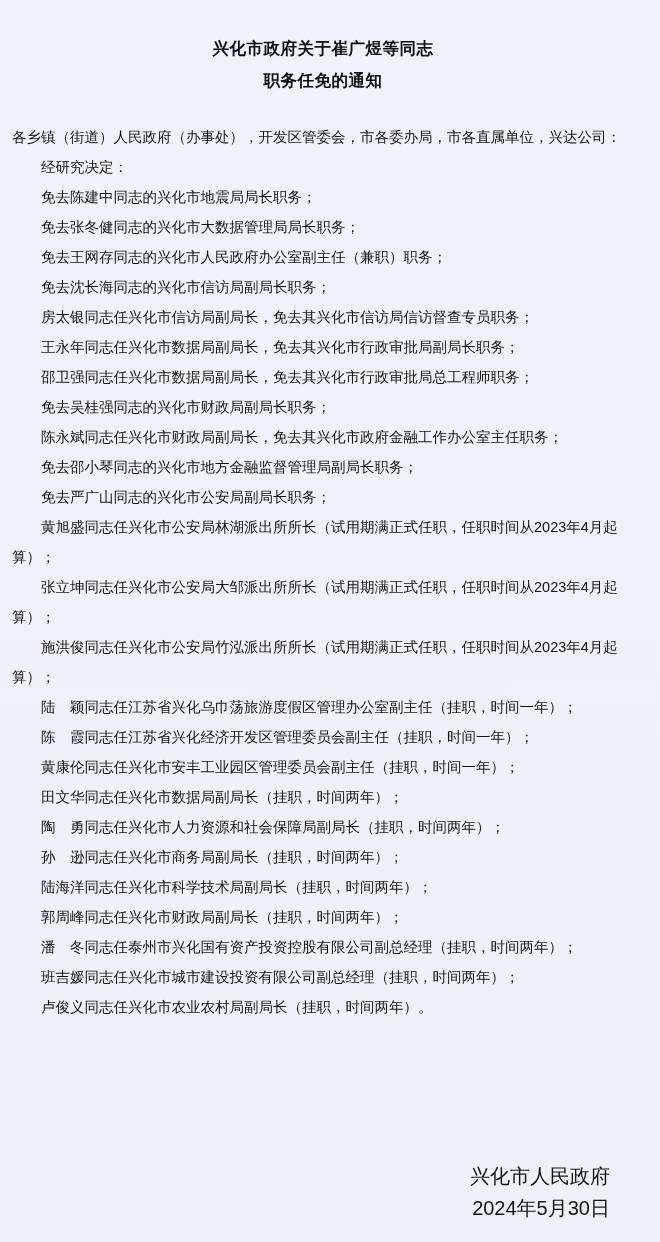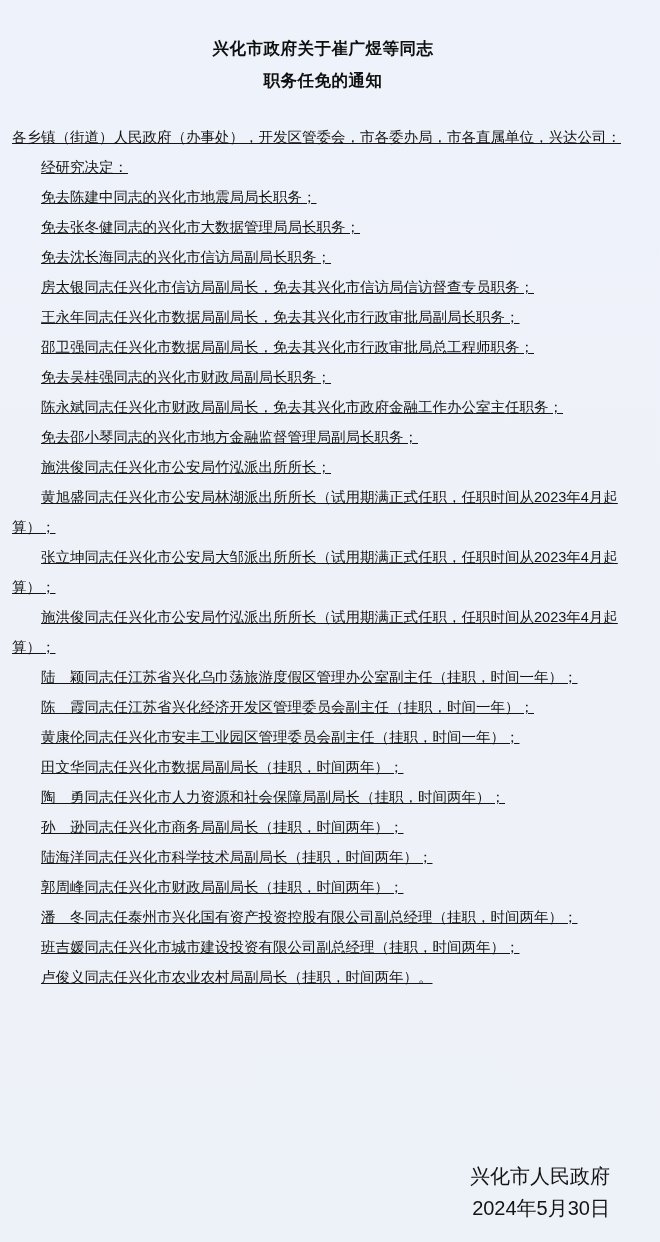--- a/index.html
+++ b/index.html
@@ -32,21 +32,20 @@
     font-size: 16.5px;
     font-weight: bold;
     letter-spacing: 0.5px;
     line-height: 32px;
     color: #0f0f0f;
   }
   .body-block {
     font-size: 14.5px;
     line-height: 30px;
     color: #141414;
-    text-decoration: underline;
   }
   p.para {
     margin: 0;
     text-indent: 0;
   }
   p.indent {
     margin: 0;
     text-indent: 2em;
   }
   .sign-block {
@@ -70,28 +69,29 @@
     <div class="title-line">兴化市政府关于崔广煜等同志</div>
     <div class="title-line">职务任免的通知</div>
   </div>
 
   <div class="body-block">
     <p class="para">各乡镇（街道）人民政府（办事处），开发区管委会，市各委办局，市各直属单位，兴达公司：</p>
     <p class="indent">经研究决定：</p>
 
     <p class="indent">免去陈建中同志的兴化市地震局局长职务；</p>
     <p class="indent">免去张冬健同志的兴化市大数据管理局局长职务；</p>
+    <p class="indent">免去王网存同志的兴化市人民政府办公室副主任（兼职）职务；</p>
     <p class="indent">免去沈长海同志的兴化市信访局副局长职务；</p>
     <p class="indent">房太银同志任兴化市信访局副局长，免去其兴化市信访局信访督查专员职务；</p>
     <p class="indent">王永年同志任兴化市数据局副局长，免去其兴化市行政审批局副局长职务；</p>
     <p class="indent">邵卫强同志任兴化市数据局副局长，免去其兴化市行政审批局总工程师职务；</p>
     <p class="indent">免去吴桂强同志的兴化市财政局副局长职务；</p>
     <p class="indent">陈永斌同志任兴化市财政局副局长，免去其兴化市政府金融工作办公室主任职务；</p>
     <p class="indent">免去邵小琴同志的兴化市地方金融监督管理局副局长职务；</p>
-    <p class="indent">施洪俊同志任兴化市公安局竹泓派出所所长；</p>
+    <p class="indent">免去严广山同志的兴化市公安局副局长职务；</p>
     <p class="indent">黄旭盛同志任兴化市公安局林湖派出所所长（试用期满正式任职，任职时间从2023年4月起算）；</p>
     <p class="indent">张立坤同志任兴化市公安局大邹派出所所长（试用期满正式任职，任职时间从2023年4月起算）；</p>
     <p class="indent">施洪俊同志任兴化市公安局竹泓派出所所长（试用期满正式任职，任职时间从2023年4月起算）；</p>
     <p class="indent">陆　颖同志任江苏省兴化乌巾荡旅游度假区管理办公室副主任（挂职，时间一年）；</p>
     <p class="indent">陈　霞同志任江苏省兴化经济开发区管理委员会副主任（挂职，时间一年）；</p>
     <p class="indent">黄康伦同志任兴化市安丰工业园区管理委员会副主任（挂职，时间一年）；</p>
     <p class="indent">田文华同志任兴化市数据局副局长（挂职，时间两年）；</p>
     <p class="indent">陶　勇同志任兴化市人力资源和社会保障局副局长（挂职，时间两年）；</p>
     <p class="indent">孙　逊同志任兴化市商务局副局长（挂职，时间两年）；</p>
     <p class="indent">陆海洋同志任兴化市科学技术局副局长（挂职，时间两年）；</p>

